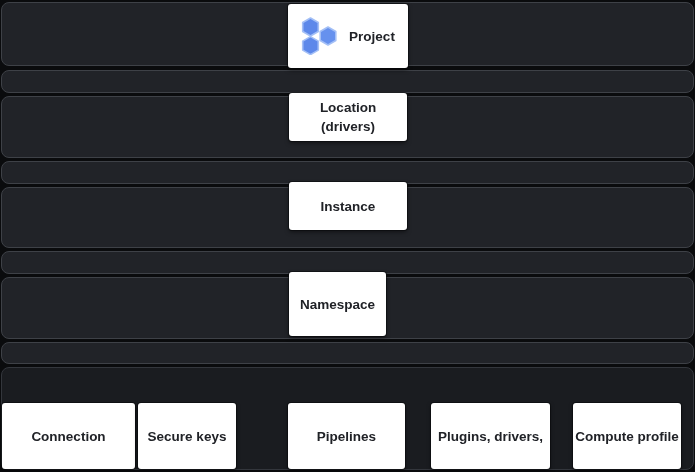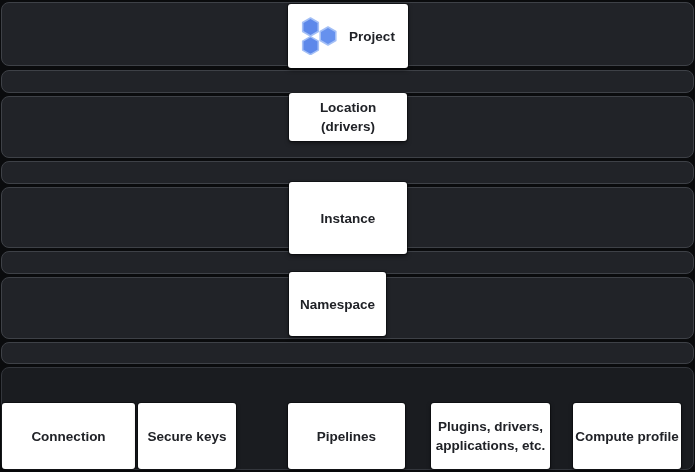--- a/index.html
+++ b/index.html
@@ -27,21 +27,21 @@
   .node{
     position:absolute;box-sizing:border-box;
     background:#ffffff;border-radius:3px;
     box-shadow:0 0 0 1px rgba(8,9,11,.55), 0 2px 4px rgba(0,0,0,.5);
     display:flex;align-items:center;justify-content:center;
     color:#202227;font-weight:bold;font-size:13.5px;text-align:center;
   }
   .ln{display:block;line-height:19px;white-space:nowrap}
   .node-project  {left:288px;top:4px;  width:120px;height:64px;gap:12px}
   .node-location {left:289px;top:93px; width:118px;height:48px}
-  .node-instance {left:289px;top:182px;width:118px;height:72px}
+  .node-instance {left:289px;top:182px;width:118px;height:48px}
   .node-namespace{left:289px;top:272px;width:97px;height:64px}
   .node-connection{left:2px;  top:403px;width:133px;height:66px}
   .node-securekeys{left:138px;top:403px;width:98px;height:66px}
   .node-pipelines {left:288px;top:403px;width:117px;height:66px}
   .node-plugins   {left:431px;top:403px;width:119px;height:66px}
   .node-compute   {left:573px;top:403px;width:108px;height:66px}
   .dficon{width:36px;height:38px;display:flex;align-items:center;justify-content:center;flex:0 0 auto}
   .dficon svg{display:block}
 </style>
 </head>
@@ -93,21 +93,20 @@
     <span class="ln">Secure keys</span>
   </div>
 
   <div class="node node-pipelines">
     <span class="ln">Pipelines</span>
   </div>
 
   <div class="node node-plugins">
     <span>
       <span class="ln">Plugins, drivers,</span>
-      <span class="ln">applications, etc.</span>
     </span>
   </div>
 
   <div class="node node-compute">
     <span class="ln">Compute profile</span>
   </div>
 
 </div>
 
 </body></html>

